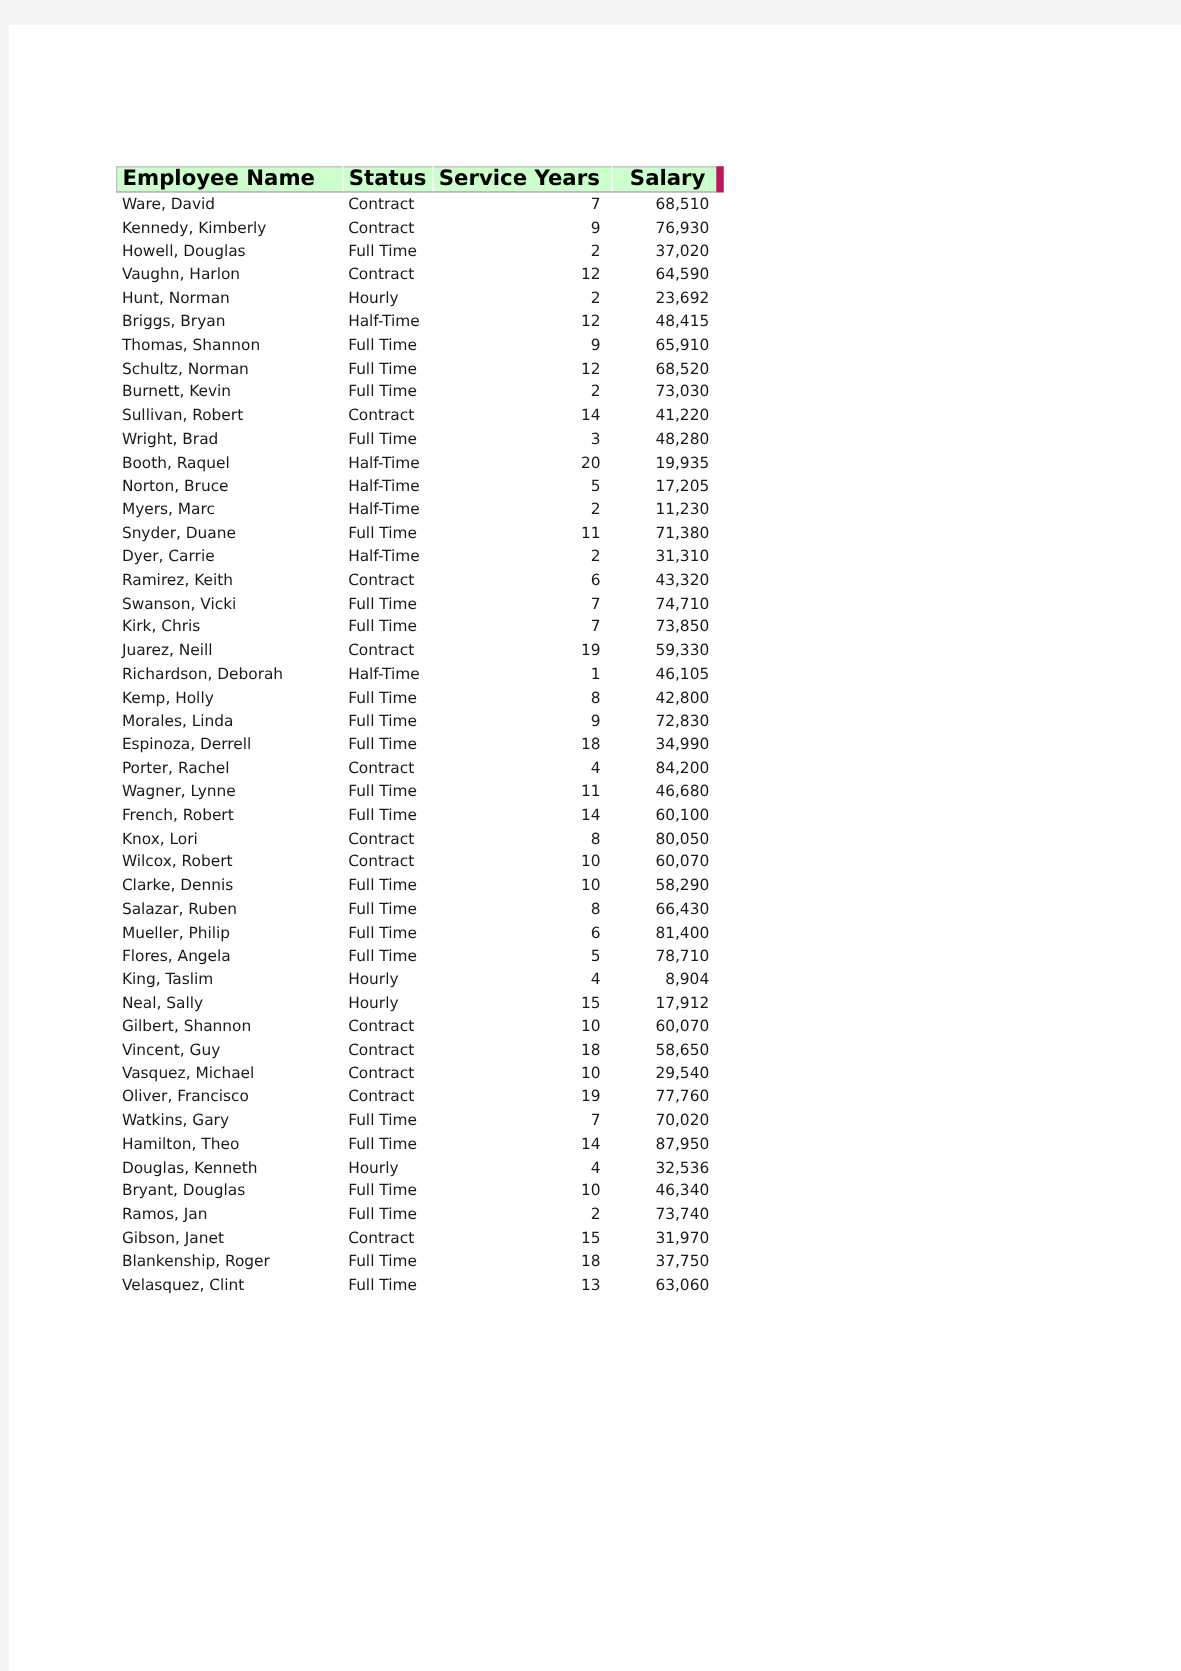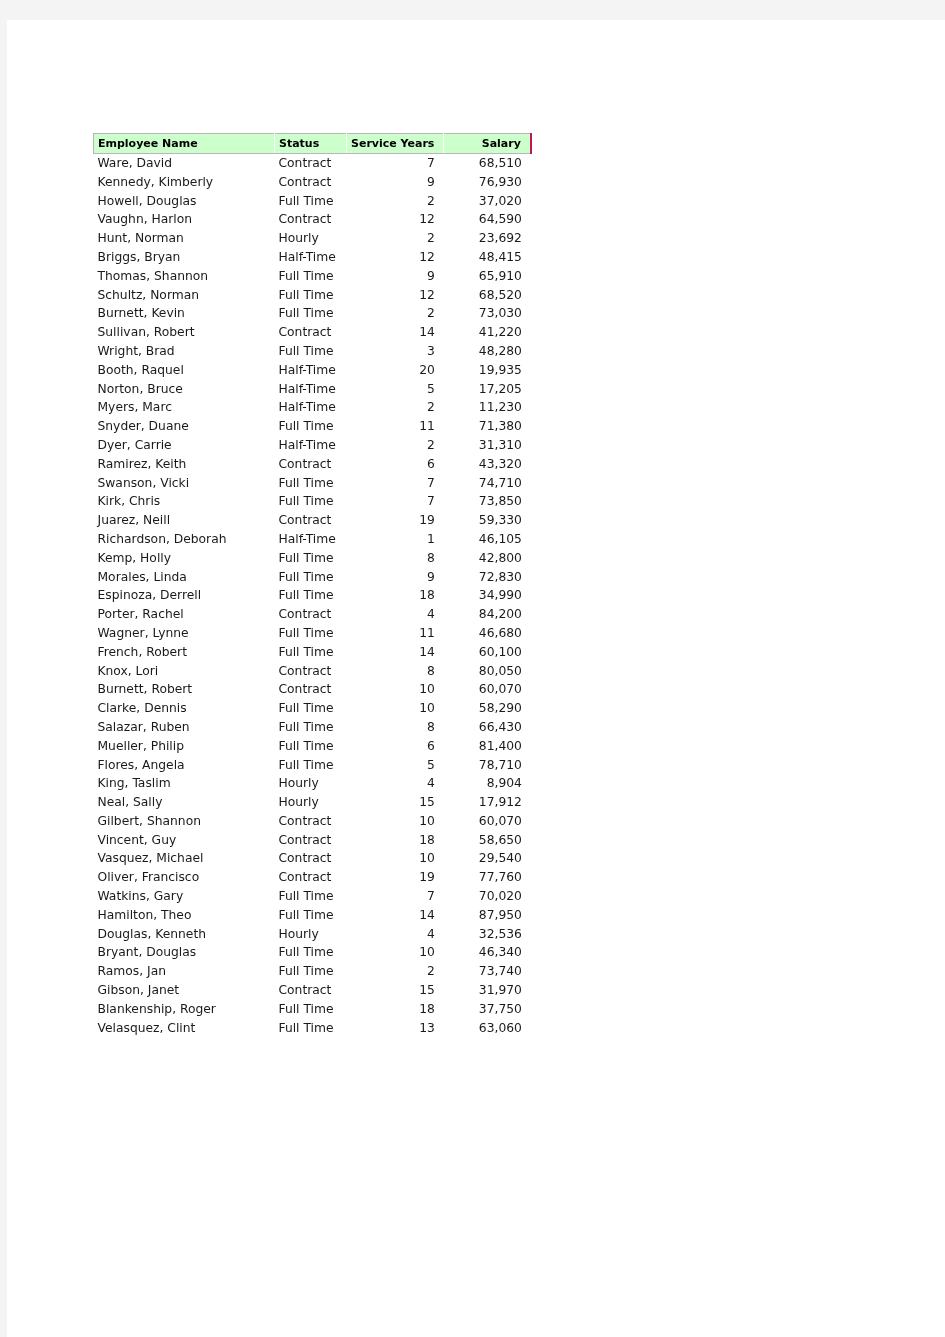--- a/index.html
+++ b/index.html
@@ -32,33 +32,33 @@
     color: #1a1a1a;
   }
   #sheet-table col.c-name   { width: 181px; }
   #sheet-table col.c-status { width: 72px;  }
   #sheet-table col.c-years  { width: 90px;  }
   #sheet-table col.c-salary { width: 87px;  }
 
   #sheet-table thead th {
     background: #ccffcc;
     font-weight: bold;
-    font-size: 11px;
+    font-size: 17px;
     color: #000000;
     height: 19px;
     padding: 0 4px;
     border-top: 1px solid #b7b7b7;
     border-bottom: 1px solid #b7b7b7;
     border-right: 1px solid #ffffff;
     white-space: nowrap;
     line-height: 19px;
     vertical-align: middle;
   }
   #sheet-table thead th.first { border-left: 1px solid #b7b7b7; }
-  #sheet-table thead th.last  { border-right: 2px solid #be185d; }
+  #sheet-table thead th.last  { border-right: 6px solid #be185d; }
   #sheet-table thead th.align-left  { text-align: left; }
   #sheet-table thead th.align-right { text-align: right; }
 
   #sheet-table tbody td {
     height: 18.8px;
     line-height: 18.8px;
     padding: 0 4px;
     border: none;
     white-space: nowrap;
     vertical-align: middle;
@@ -253,21 +253,21 @@
           <td class="align-right c-years-cell">14</td>
           <td class="align-right c-salary-cell">60,100</td>
         </tr>
         <tr>
           <td class="align-left">Knox,  Lori</td>
           <td class="align-left">Contract</td>
           <td class="align-right c-years-cell">8</td>
           <td class="align-right c-salary-cell">80,050</td>
         </tr>
         <tr>
-          <td class="align-left">Burnett,  Robert</td>
+          <td class="align-left">Wilcox,  Robert</td>
           <td class="align-left">Contract</td>
           <td class="align-right c-years-cell">10</td>
           <td class="align-right c-salary-cell">60,070</td>
         </tr>
         <tr>
           <td class="align-left">Clarke,  Dennis</td>
           <td class="align-left">Full  Time</td>
           <td class="align-right c-years-cell">10</td>
           <td class="align-right c-salary-cell">58,290</td>
         </tr>

